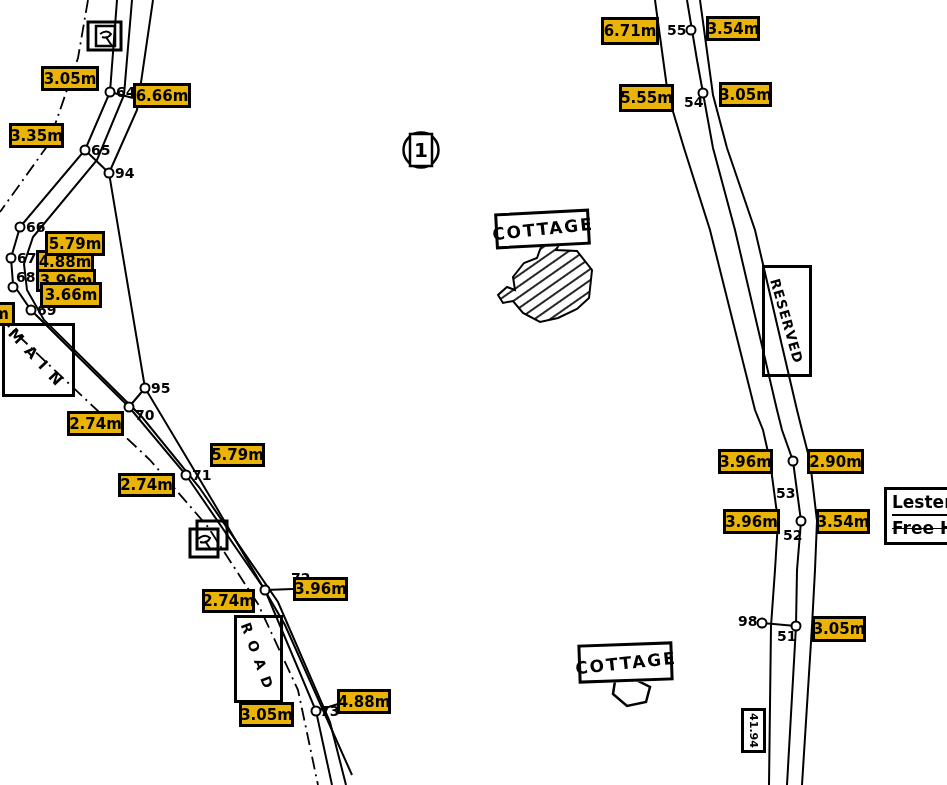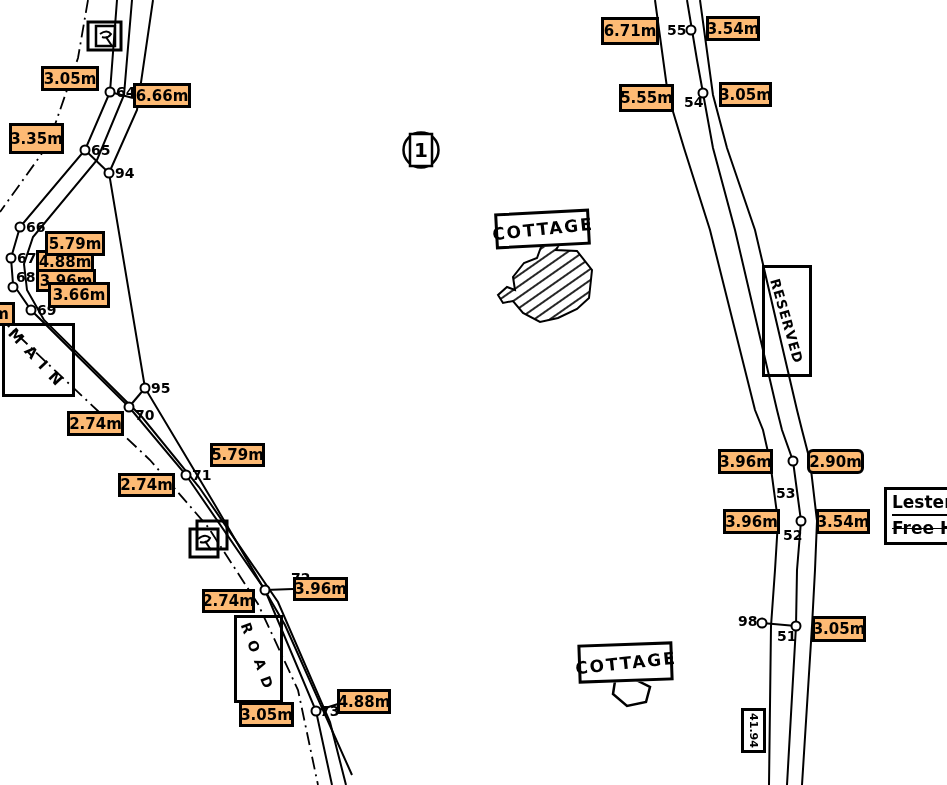--- a/index.html
+++ b/index.html
@@ -1,19 +1,19 @@
 <!DOCTYPE html>
 <html><head>
 <meta charset="utf-8">
 <style>
   html,body{margin:0;padding:0;background:#fff;}
   #plan{position:relative;width:947px;height:785px;background:#ffffff;overflow:hidden;
         font-family:"DejaVu Sans",sans-serif;color:#000;}
   #plan svg{position:absolute;left:0;top:0;}
-  .mbox{position:absolute;box-sizing:border-box;border:3px solid #000;background:#fdba74;
+  .mbox{position:absolute;box-sizing:border-box;border:3px solid #000;background:#eab308;
         display:flex;align-items:center;justify-content:center;
         font-size:15px;font-weight:bold;white-space:nowrap;z-index:3;}
   .ptlab{position:absolute;font-size:14px;font-weight:bold;white-space:nowrap;z-index:2;}
   .namebox{position:absolute;box-sizing:border-box;border:3px solid #000;background:transparent;
         display:flex;align-items:center;justify-content:center;z-index:4;overflow:visible;}
   .namebox span{display:block;font-weight:bold;white-space:nowrap;}
   .cottagebox{position:absolute;box-sizing:border-box;border:3px solid #000;background:#fff;
         display:flex;align-items:center;justify-content:center;z-index:4;}
   .cottagebox span{font-size:17px;font-weight:bold;letter-spacing:2px;white-space:nowrap;}
   #lester-box{position:absolute;left:884px;top:487px;width:95px;height:58px;box-sizing:border-box;
@@ -89,39 +89,39 @@
     <g fill="none" stroke="#000">
       <rect x="197" y="521" width="30" height="28" stroke-width="3"></rect>
       <rect x="190" y="529" width="28" height="28" stroke-width="3"></rect>
       <path d="M198,539 q7,-6 12,-1 q-3,6 -10,4" stroke-width="2"></path>
       <line x1="205" y1="541" x2="211" y2="550" stroke-width="2"></line>
     </g>
   </svg>
 
   <div class="mbox" style="left:41px;top:66px;width:58px;height:25px;">3.05m</div>
   <div class="mbox" style="left:133px;top:83px;width:58px;height:25px;">6.66m</div>
-  <div class="mbox" style="left:9px;top:123px;width:55px;height:31px;">3.35m</div>
+  <div class="mbox" style="left:9px;top:123px;width:55px;height:25px;">3.35m</div>
   <div class="mbox" style="left:36px;top:250px;width:58px;height:24px;">4.88m</div>
   <div class="mbox" style="left:45px;top:231px;width:60px;height:25px;">5.79m</div>
   <div class="mbox" style="left:36px;top:269px;width:60px;height:23px;">3.96m</div>
-  <div class="mbox" style="left:48px;top:282px;width:62px;height:26px;">3.66m</div>
+  <div class="mbox" style="left:40px;top:282px;width:62px;height:26px;">3.66m</div>
   <div class="mbox partial" style="left:-38px;top:302px;width:53px;height:24px;">m</div>
   <div class="mbox" style="left:67px;top:411px;width:57px;height:25px;">2.74m</div>
   <div class="mbox" style="left:210px;top:443px;width:55px;height:24px;">5.79m</div>
   <div class="mbox" style="left:118px;top:473px;width:57px;height:24px;">2.74m</div>
   <div class="mbox" style="left:293px;top:577px;width:55px;height:24px;">3.96m</div>
   <div class="mbox" style="left:202px;top:589px;width:53px;height:24px;">2.74m</div>
   <div class="mbox" style="left:239px;top:702px;width:55px;height:25px;">3.05m</div>
   <div class="mbox" style="left:337px;top:689px;width:54px;height:25px;">4.88m</div>
   <div class="mbox" style="left:601px;top:17px;width:58px;height:28px;">6.71m</div>
   <div class="mbox" style="left:706px;top:16px;width:54px;height:25px;">3.54m</div>
   <div class="mbox" style="left:619px;top:84px;width:55px;height:28px;">5.55m</div>
   <div class="mbox" style="left:719px;top:82px;width:53px;height:25px;">3.05m</div>
   <div class="mbox" style="left:718px;top:449px;width:55px;height:25px;">3.96m</div>
-  <div class="mbox" style="left:807px;top:449px;width:57px;height:25px;border-radius:6px;">2.90m</div>
+  <div class="mbox" style="left:807px;top:449px;width:57px;height:25px;">2.90m</div>
   <div class="mbox" style="left:723px;top:509px;width:57px;height:25px;">3.96m</div>
   <div class="mbox" style="left:816px;top:509px;width:54px;height:25px;">3.54m</div>
   <div class="mbox" style="left:812px;top:616px;width:54px;height:26px;">3.05m</div>
 
   <div class="ptlab" style="left:116px;top:84px;">64</div>
   <div class="ptlab" style="left:91px;top:142px;">65</div>
   <div class="ptlab" style="left:115px;top:165px;">94</div>
   <div class="ptlab" style="left:26px;top:219px;">66</div>
   <div class="ptlab" style="left:17px;top:250px;">67</div>
   <div class="ptlab" style="left:16px;top:269px;">68</div>

